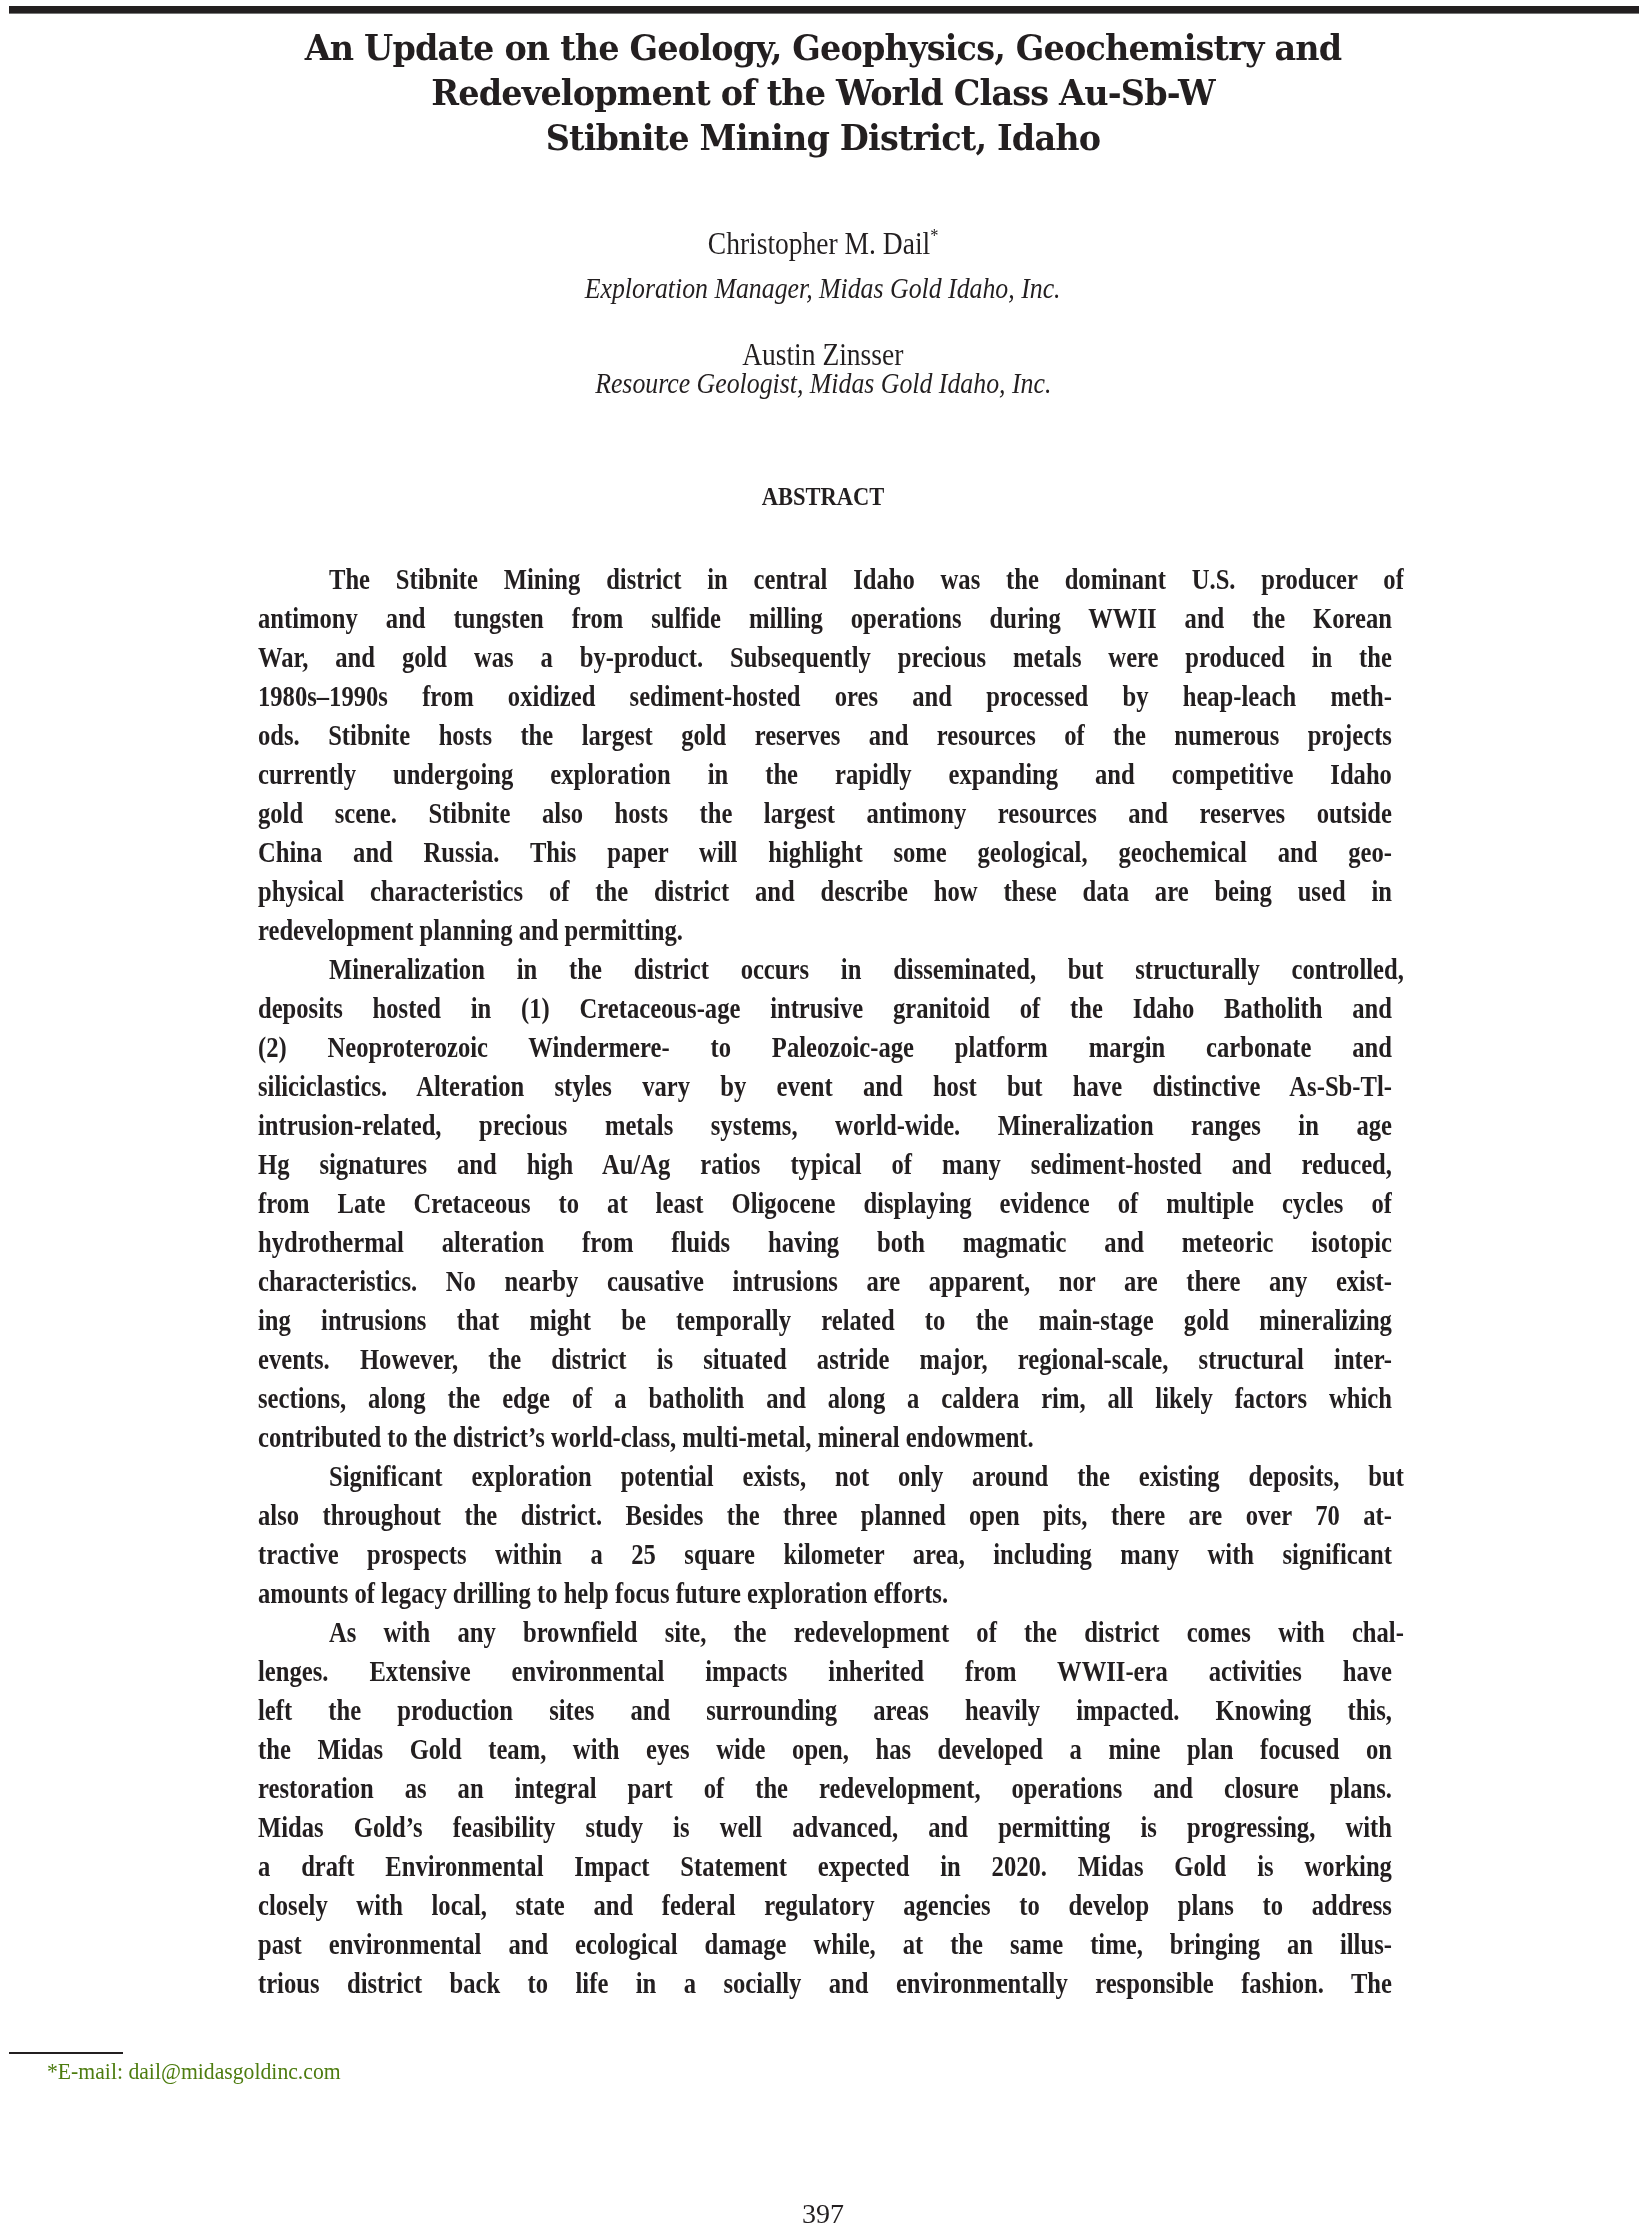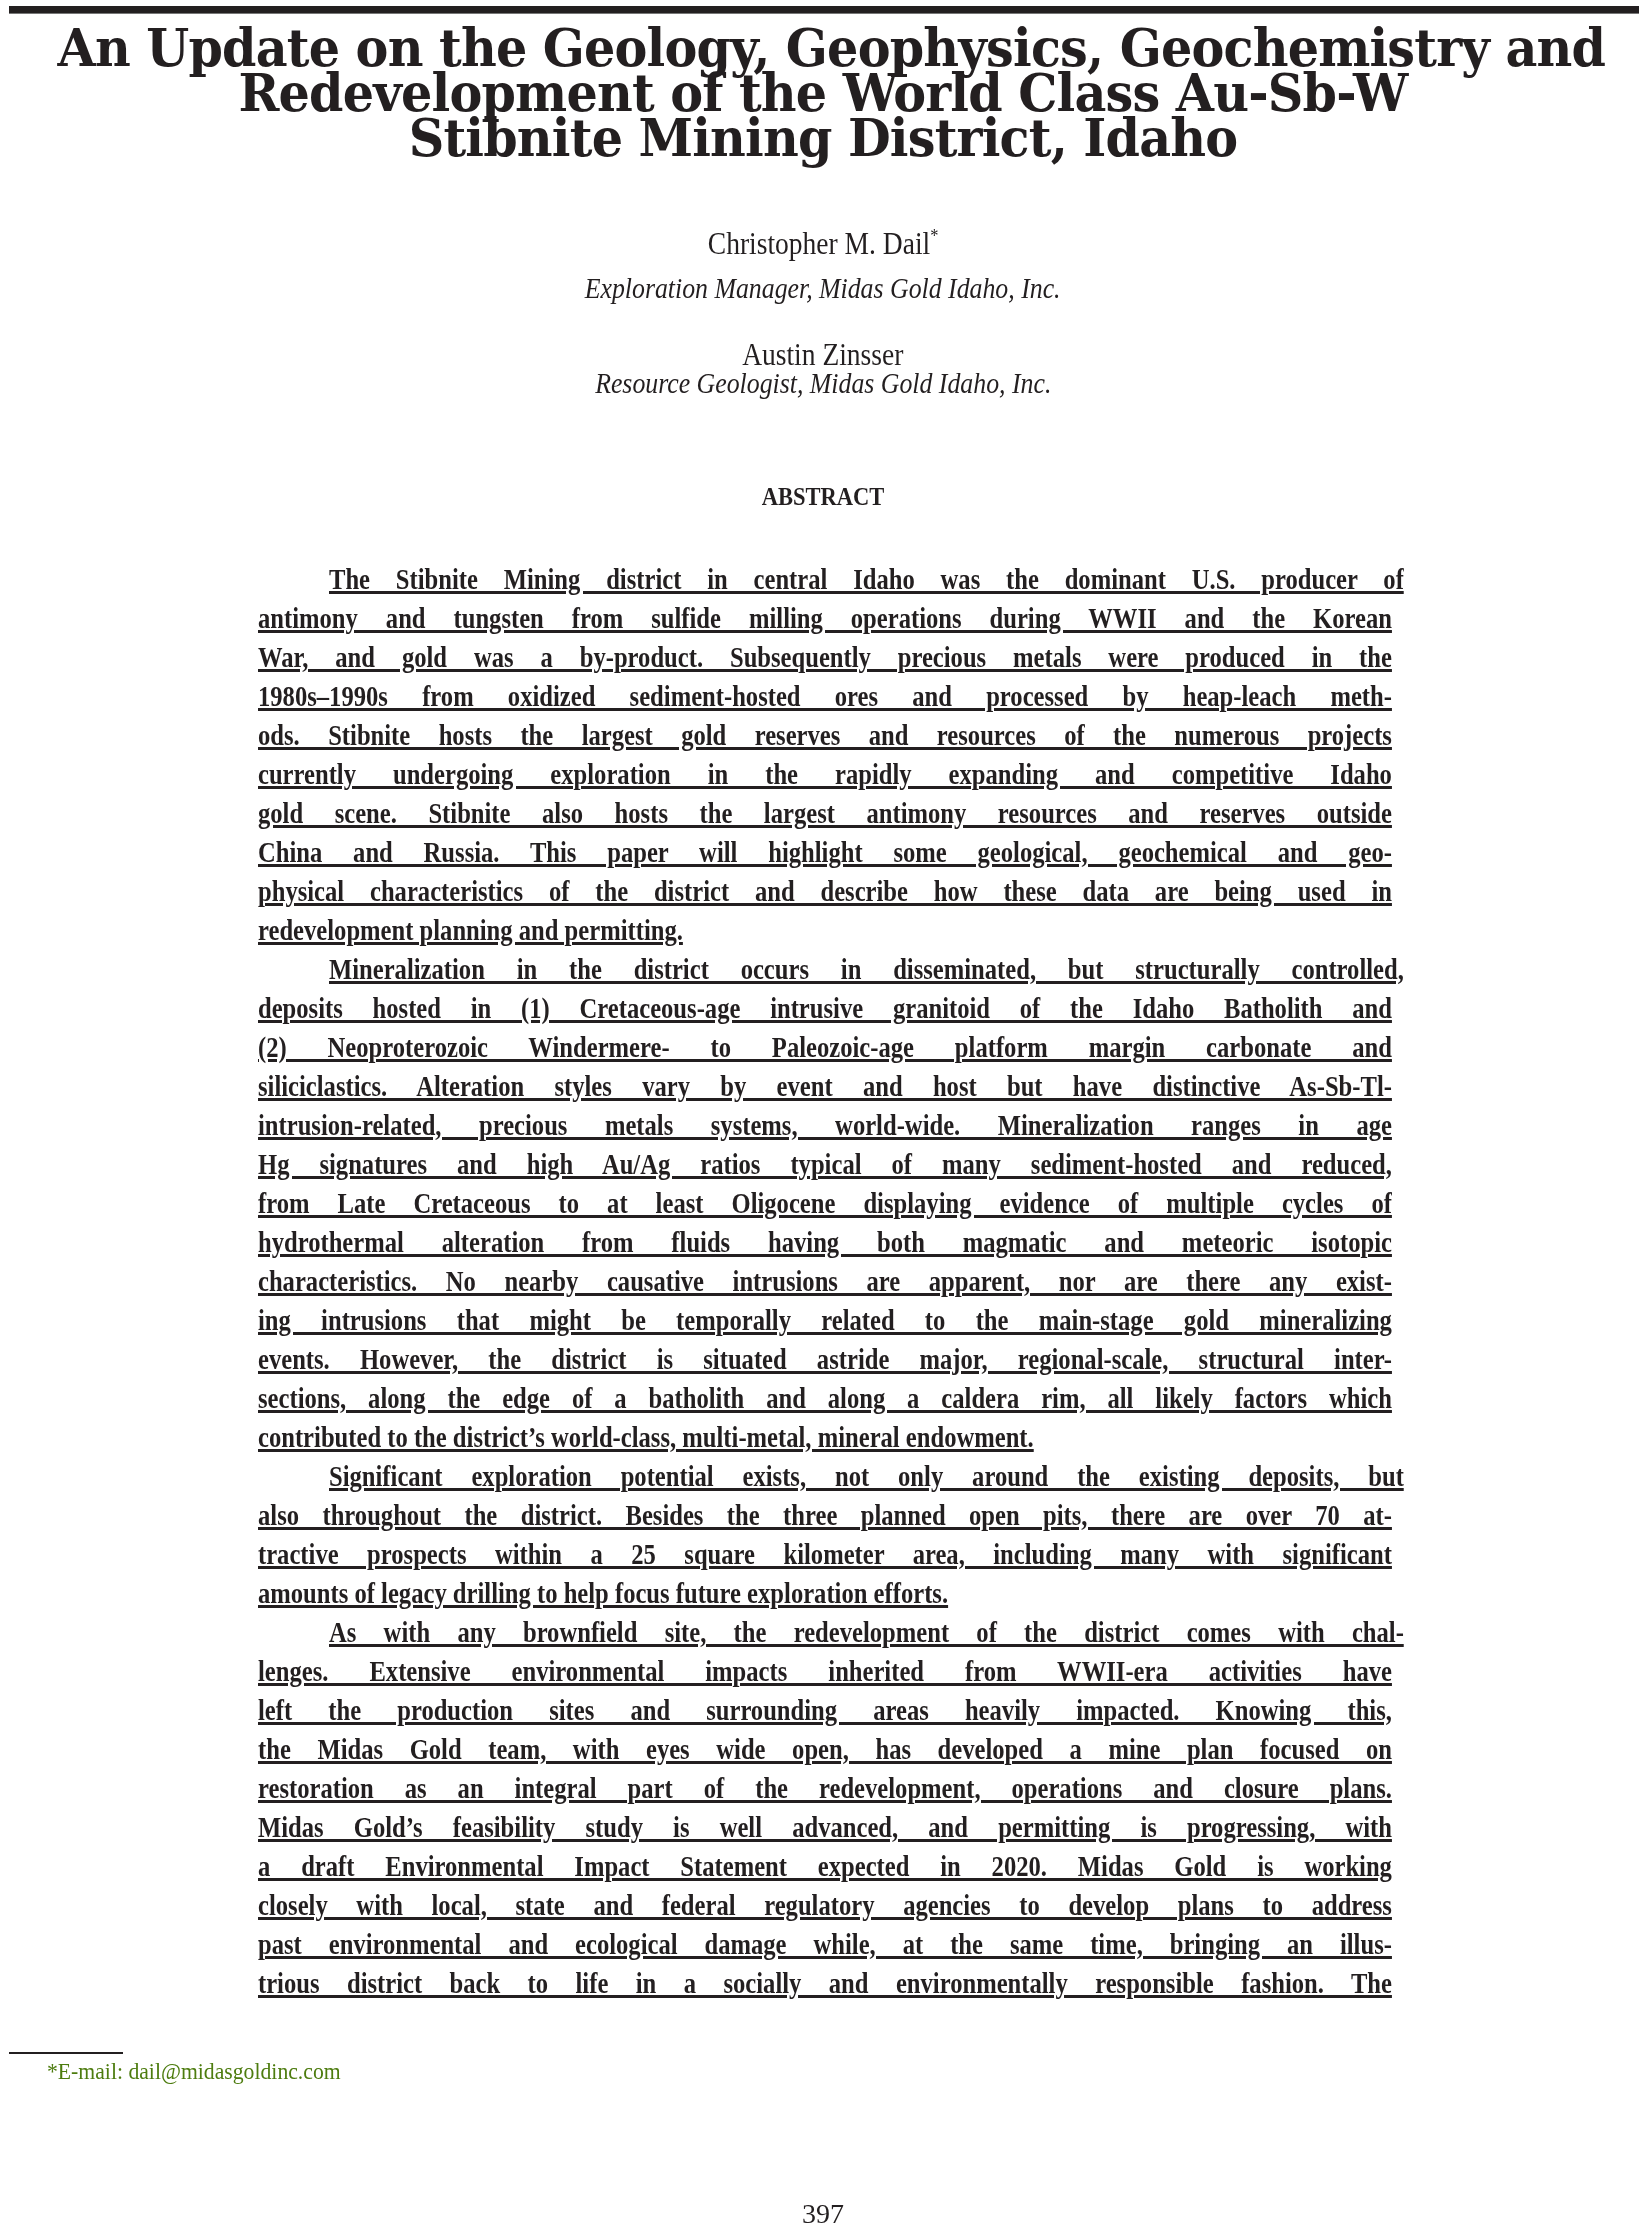--- a/index.html
+++ b/index.html
@@ -1,32 +1,32 @@
 <!DOCTYPE html>
 <html style="font-size:14px"><head>
 <meta charset="utf-8">
 <style>
   html, body { margin: 0; padding: 0; background: #ffffff; }
   body { width: 1646px; height: 2236px; position: relative; overflow: hidden; color: #231f20; }
   .top-rule { position: absolute; left: 8.7px; top: 6.1px; width: 1630px; height: 7px; background: #231f20; border-bottom: 0.9px solid #777; }
   .title { position: absolute; left: 0; width: 1646px; top: 24.5px; text-align: center;
-           font-family: "DejaVu Serif", serif; font-weight: bold; font-size: 53px; line-height: 45px;
+           font-family: "DejaVu Serif", serif; font-weight: bold; font-size: 36px; line-height: 45px;
            color: #231f20; letter-spacing: -0.9px; }
   .title .tline { display: block; white-space: nowrap; transform: scaleX(0.93); transform-origin: center; }
   .author-line { position: absolute; left: 0; width: 1646px; text-align: center; white-space: nowrap;
                  font-family: "Liberation Serif", serif; color: #231f20; }
   .author-line .sq { display: inline-block; transform: scaleX(0.86); transform-origin: center; }
   .name { font-size: 32px; }
   .affil { font-size: 30px; font-style: italic; }
   .name sup { font-size: 19px; vertical-align: 12.2px; line-height: 0; }
   .abstract-heading { position: absolute; left: 0; width: 1646px; top: 479px; text-align: center;
                       font-family: "Liberation Serif", serif; font-weight: bold; font-size: 25px; line-height: 35px; }
   .abstract-heading span { display: inline-block; transform: scaleX(0.9); }
   .body { position: absolute; left: 258px; top: 559px; width: 1134px;
-          font-family: "Liberation Serif", serif; font-weight: bold; font-size: 30px; color: #231f20; text-decoration: underline; }
+          font-family: "Liberation Serif", serif; font-weight: bold; font-size: 30px; color: #231f20; }
   .bline { position: relative; height: 39px; line-height: 39px; white-space: nowrap; }
   .bline .inner { display: block; width: 1382px; transform: scaleX(0.8205); transform-origin: left top;
                   text-align: justify; text-align-last: justify; white-space: normal; overflow: hidden; height: 39px; }
   .bline.indent .inner { width: 1310px; margin-left: 71px; }
   .bline.last .inner { text-align-last: left; }
   .fn-rule { position: absolute; left: 8.7px; top: 2052px; width: 114px; height: 1.7px; background: #231f20; }
   .footnote { position: absolute; left: 47px; top: 2056px; font-family: "Liberation Serif", serif; font-size: 23.6px;
               line-height: 30px; color: #4d7c0f; white-space: nowrap; }
   .footnote span { display: inline-block; transform: scaleX(0.92); transform-origin: left; }
   .page-number { position: absolute; left: 0; width: 1646px; top: 2196px; text-align: center;

